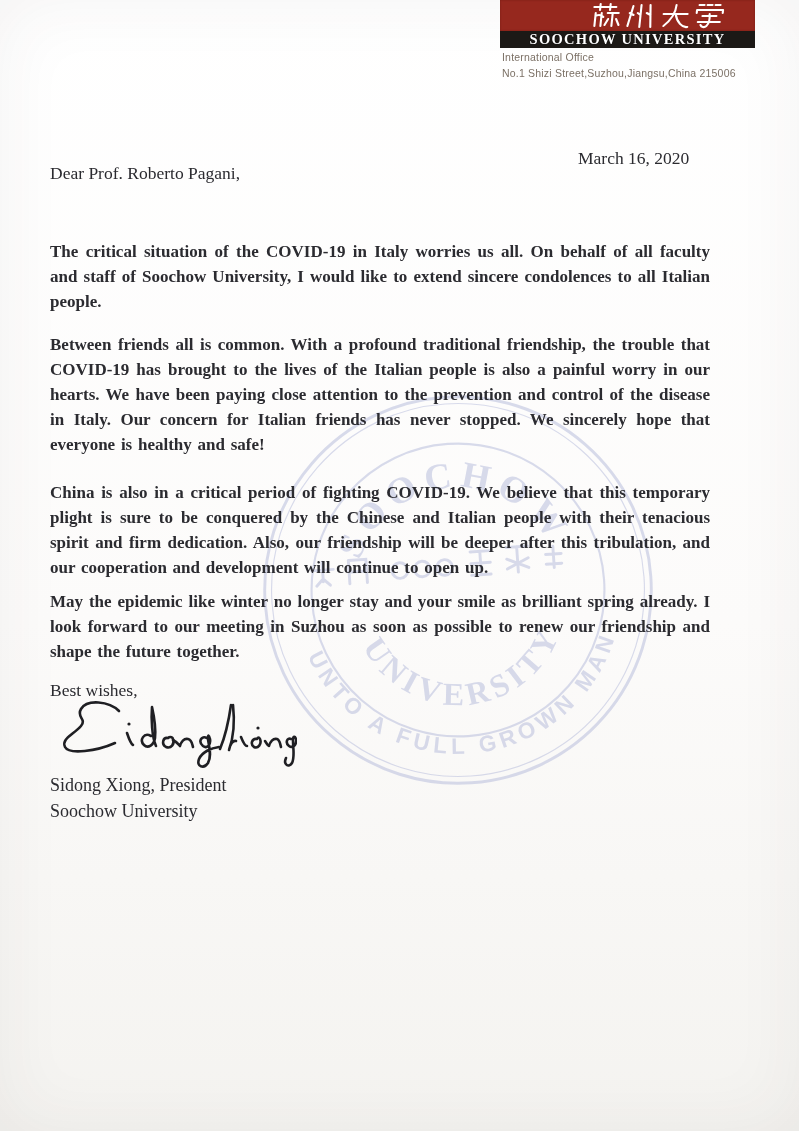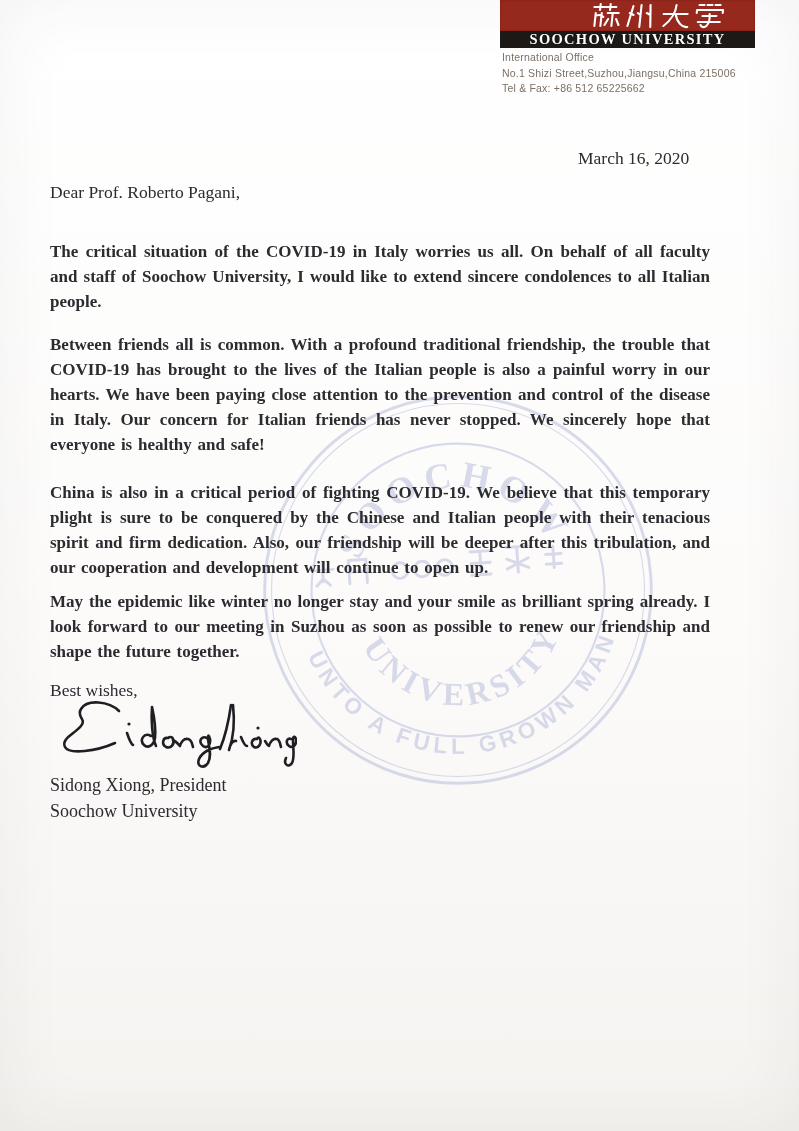--- a/index.html
+++ b/index.html
@@ -32,21 +32,21 @@
     font-size:10.5px; line-height:15.5px; color:#7b7065;
     letter-spacing:0.2px;
   }
 
   
   .watermark { position:absolute; left:253px; top:385px; width:410px; height:410px; z-index:0; pointer-events:none; }
 
   
   .abs { position:absolute; left:50px; width:660px; z-index:1; }
   .date-line { position:absolute; left:578px; top:148px; font-size:17.5px; z-index:1; }
-  .salutation { top:182px; font-size:17.5px; }
+  .salutation { top:163px; font-size:17.5px; }
   .para { text-align:justify; font-size:17px; line-height:25px; word-spacing:1.5px;font-weight:bold; }
   .p1 { top:222px; } .p2 { top:315px; } .p3 { top:463px; } .p4 { top:580px;margin-top:9px; }
   .closing { top:680px; font-size:17.5px; }
   .signature { position:absolute; left:57px; top:699px; z-index:1; }
   .name-block { top:773px; font-size:18px; line-height:25.5px; }
 </style>
 </head>
 <body>
 
 <div class="page">
@@ -100,21 +100,20 @@
           <path d="M113,4 h5 M121,4 h5 M129,4 h5 M111,9 h26 M111,9 v3 M137,9 v3 M117,15 h14 M124,13 c1,6 0,10 -2,12 c-2,2 -5,1 -6,-1 M113,21 h22"></path>
         </g>
       </svg>
     </div>
     <div class="band-black">SOOCHOW UNIVERSITY</div>
   </div>
 
   <div class="addr-block">
     <div>International Office</div>
     <div>No.1 Shizi Street,Suzhou,Jiangsu,China  215006</div>
-    <div>Tel &amp; Fax: +86 512 65225662</div>
   </div>
 
   <div class="date-line">March 16, 2020</div>
 
   <div class="abs salutation">Dear Prof. Roberto Pagani,</div>
 
   <p class="abs para p1">The critical situation of the COVID-19 in Italy worries us all. On behalf of all faculty and staff of Soochow University, I would like to extend sincere condolences to all Italian people.</p>
   <p class="abs para p2">Between friends all is common. With a profound traditional friendship, the trouble that COVID-19 has brought to the lives of the Italian people is also a painful worry in our hearts. We have been paying close attention to the prevention and control of the disease in Italy. Our concern for Italian friends has never stopped. We sincerely hope that everyone is healthy and safe!</p>
   <p class="abs para p3">China is also in a critical period of fighting COVID-19. We believe that this temporary plight is sure to be conquered by the Chinese and Italian people with their tenacious spirit and firm dedication. Also, our friendship will be deeper after this tribulation, and our cooperation and development will continue to open up.</p>
   <p class="abs para p4">May the epidemic like winter no longer stay and your smile as brilliant spring already. I look forward to our meeting in Suzhou as soon as possible to renew our friendship and shape the future together.</p>

